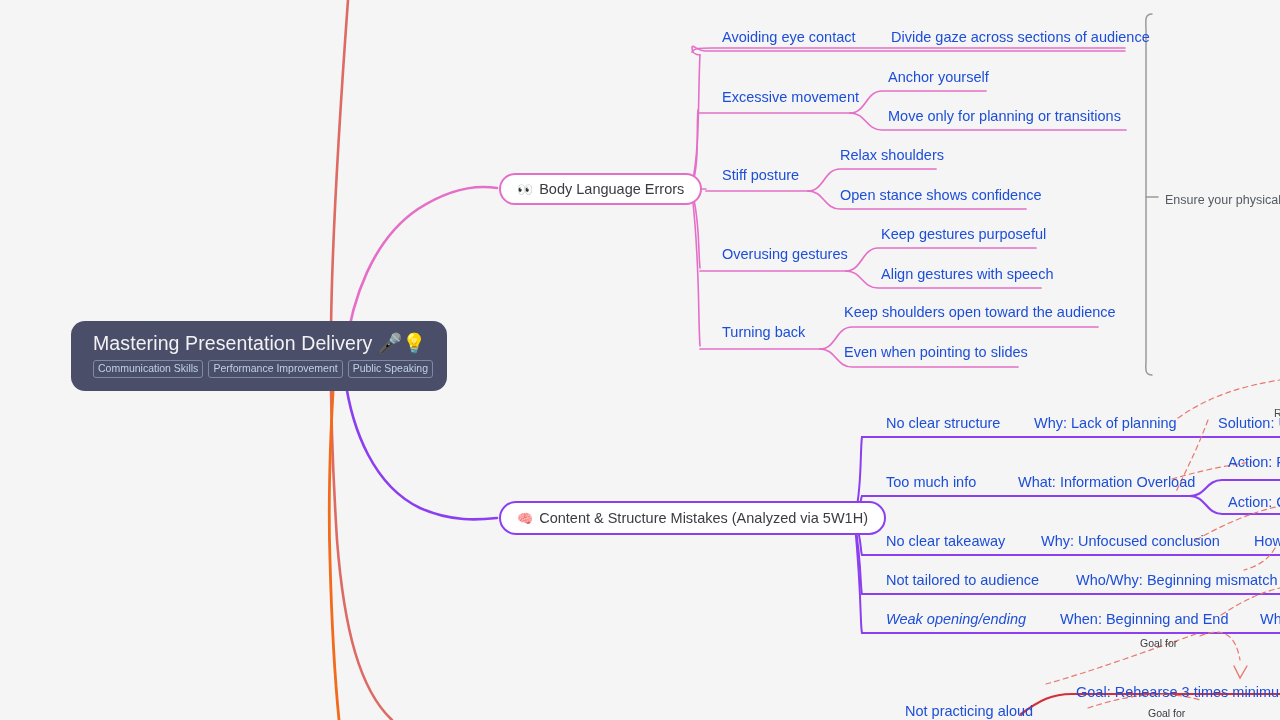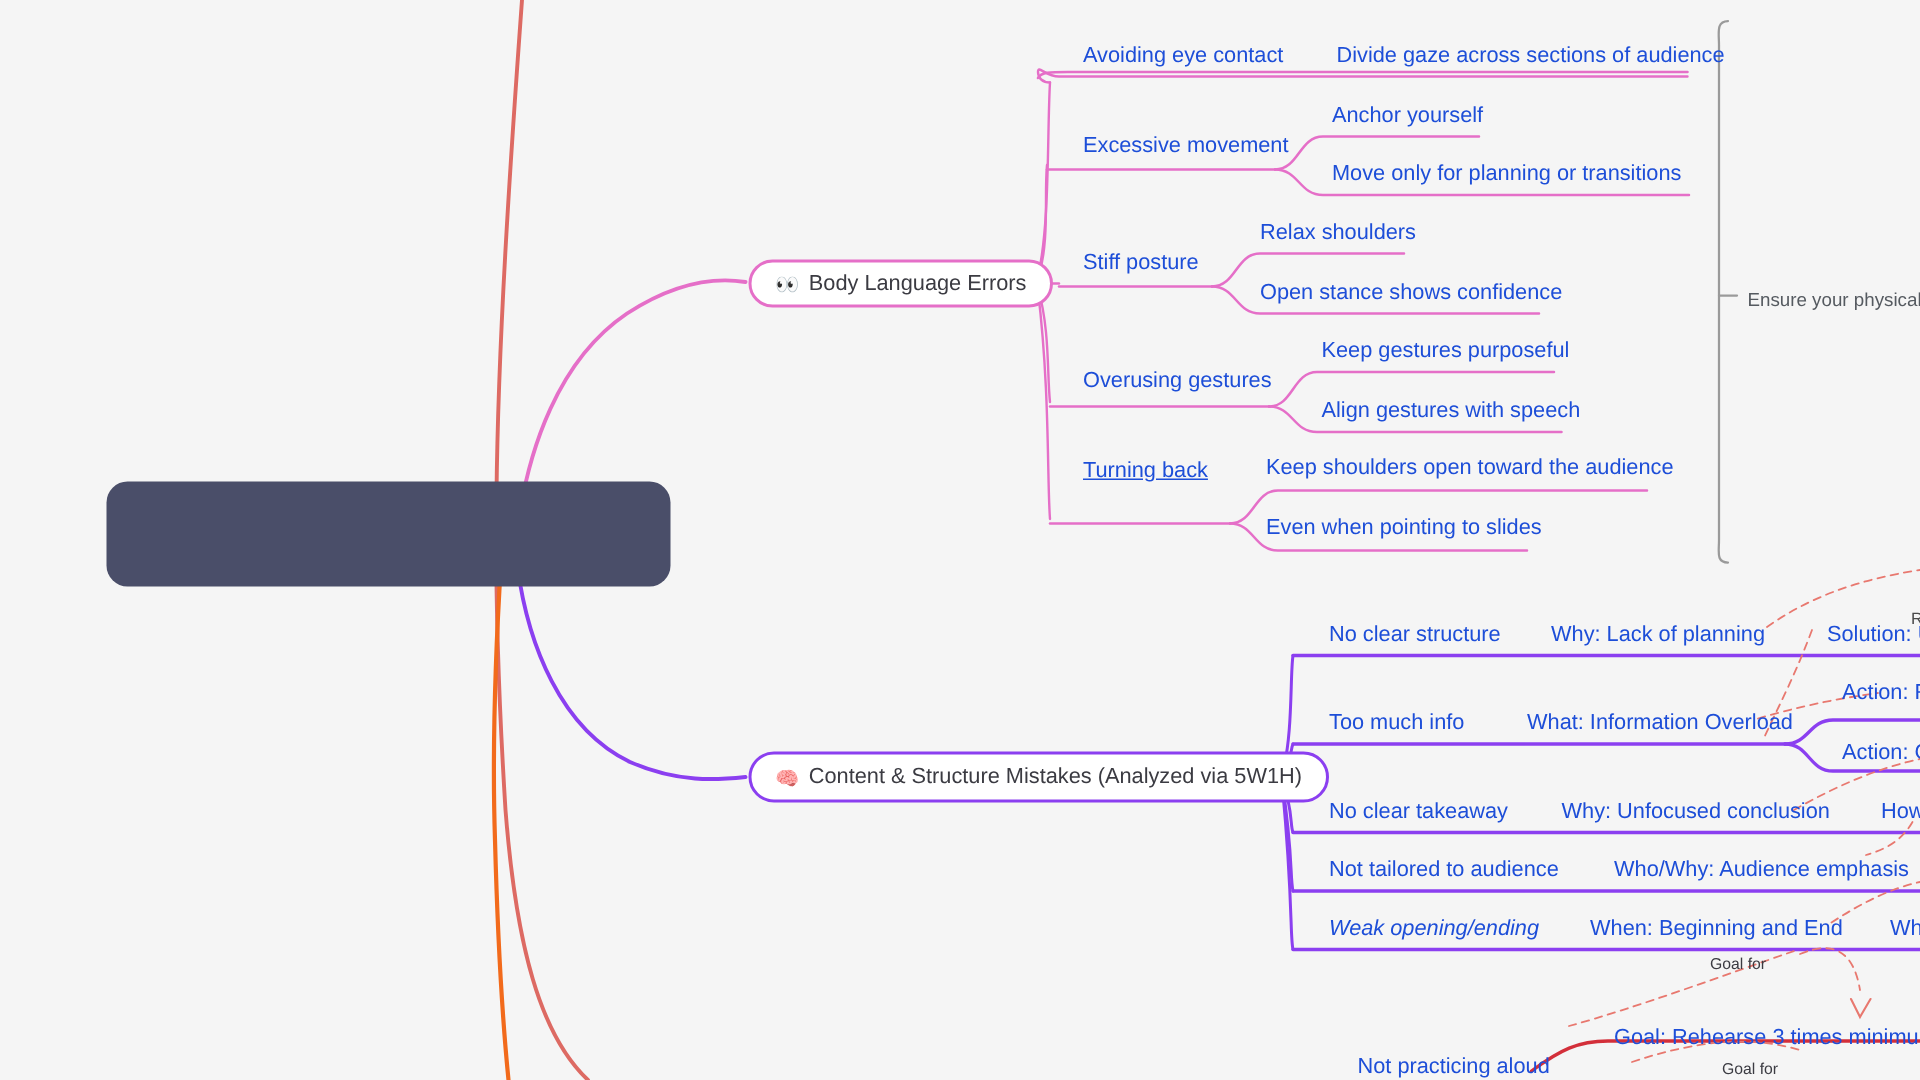--- a/index.html
+++ b/index.html
@@ -196,20 +196,26 @@
     <path d="M 1200 636 C 1224 626, 1236 636, 1240 660"></path>
     <path d="M 1088 708 C 1130 694, 1166 690, 1200 700"></path>
   </g>
   <g fill="none" stroke="#e8786f" stroke-width="1.4" stroke-linecap="round">
     <path d="M 1234 666 L 1240 678 L 1247 666"></path>
   </g>
 
 </svg>
 
 <div id="root-node">
+  <div id="root-title">Mastering Presentation Delivery 🎤💡</div>
+  <div id="root-tags">
+    <span class="tag">Communication Skills</span>
+    <span class="tag">Performance Improvement</span>
+    <span class="tag">Public Speaking</span>
+  </div>
 </div>
 
 <div class="pill" id="pill-body">
   <span class="emoji">👀</span>
   <span>Body Language Errors</span>
 </div>
 
 <div class="pill" id="pill-content">
   <span class="emoji">🧠</span>
   <span>Content &amp; Structure Mistakes (Analyzed via 5W1H)</span>
@@ -223,42 +229,42 @@
 <div class="label sub" style="left:888px; top:107px;">Move only for planning or transitions</div>
 
 <div class="label" style="left:722px; top:166px;">Stiff posture</div>
 <div class="label sub" style="left:840px; top:146px;">Relax shoulders</div>
 <div class="label sub" style="left:840px; top:186px;">Open stance shows confidence</div>
 
 <div class="label" style="left:722px; top:245px;">Overusing gestures</div>
 <div class="label sub" style="left:881px; top:225px;">Keep gestures purposeful</div>
 <div class="label sub" style="left:881px; top:265px;">Align gestures with speech</div>
 
-<div class="label" style="left:722px; top:305px;text-decoration:underline;">Turning back</div>
+<div class="label" style="left:722px; top:323px;">Turning back</div>
 <div class="label sub" style="left:844px; top:303px;">Keep shoulders open toward the audience</div>
 <div class="label sub" style="left:844px; top:343px;">Even when pointing to slides</div>
 
 <div class="label bracket-note" style="left:1165px; top:191px;">Ensure your physical p</div>
 
 <div class="label" style="left:886px; top:414px;">No clear structure</div>
 <div class="label sub" style="left:1034px; top:414px;">Why: Lack of planning</div>
 <div class="label sub" style="left:1218px; top:414px;">Solution: U</div>
 <div class="label link-note" style="left:1250px; top:404px;">Requi</div>
 
 <div class="label" style="left:886px; top:473px;">Too much info</div>
 <div class="label sub" style="left:1018px; top:473px;">What: Information Overload</div>
 <div class="label sub" style="left:1228px; top:453px;">Action: R</div>
 <div class="label sub" style="left:1228px; top:493px;">Action: C</div>
 
 <div class="label" style="left:886px; top:532px;">No clear takeaway</div>
 <div class="label sub" style="left:1041px; top:532px;">Why: Unfocused conclusion</div>
 <div class="label sub" style="left:1254px; top:532px;">How</div>
 
 <div class="label" style="left:886px; top:571px;">Not tailored to audience</div>
-<div class="label sub" style="left:1076px; top:571px;">Who/Why: Audience emphasis</div>
+<div class="label sub" style="left:1076px; top:571px;">Who/Why: Beginning mismatch</div>
 
 <div class="label" style="left:886px; top:610px;font-style:italic;">Weak opening/ending</div>
 <div class="label sub" style="left:1060px; top:610px;">When: Beginning and End</div>
 <div class="label sub" style="left:1260px; top:610px;">Wh</div>
 
 <div class="label tiny-note" style="left:1140px; top:634px;">Goal for</div>
 <div class="label" style="left:1076px; top:683px;">Goal: Rehearse 3 times minimum (</div>
 <div class="label" style="left:905px; top:702px;">Not practicing aloud</div>
 <div class="label tiny-note" style="left:1148px; top:704px;">Goal for</div>
 

